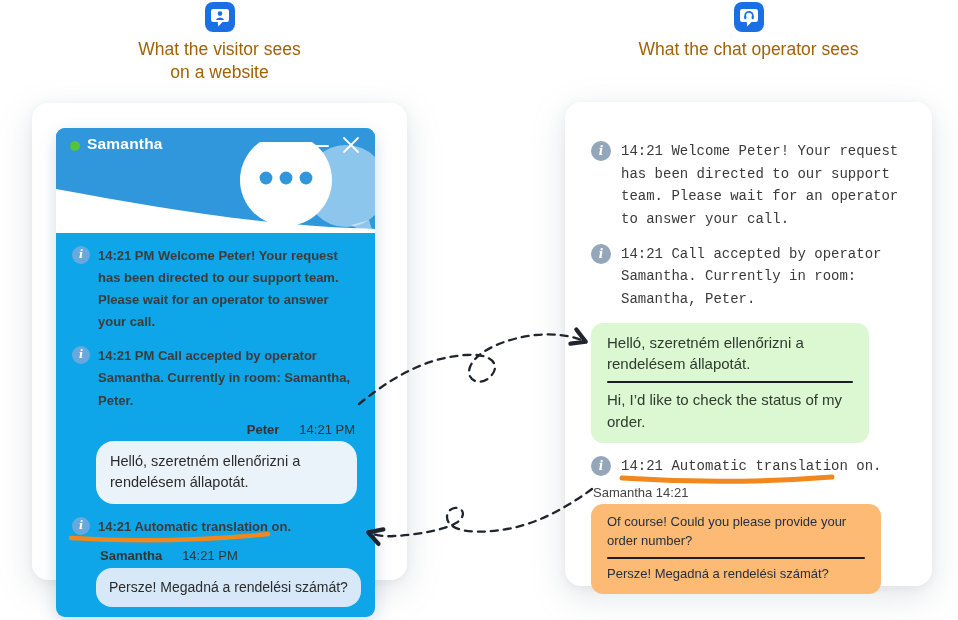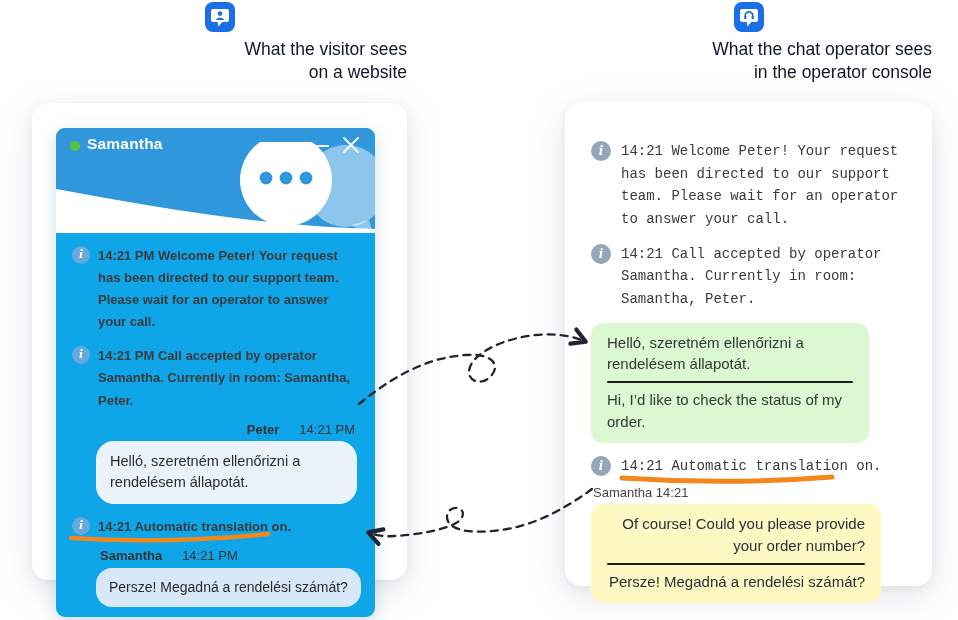--- a/index.html
+++ b/index.html
@@ -7,21 +7,21 @@
   .stage{
     position:relative;width:958px;height:620px;margin:0 auto;overflow:hidden;
     font-family:"Liberation Sans","DejaVu Sans",sans-serif;color:#333;background:#fff;
   }
 
   
   .col-head{position:absolute;top:0;text-align:center;}
   .col-head.left{left:32px;width:375px;}
   .col-head.right{left:565px;width:367px;}
   .app-icon{width:30px;height:30px;margin:2px auto 6px auto;display:block;}
-  .col-title{font-size:17.5px;line-height:23px;color:#0f172a;text-align:right;}
+  .col-title{font-size:17.5px;line-height:23px;color:#a16207;}
 
   
   .card{position:absolute;background:#fff;border-radius:16px;
         box-shadow:0 10px 34px rgba(125,138,152,.22),0 2px 8px rgba(125,138,152,.10);}
   .card-left{left:32px;top:103px;width:375px;height:477px;}
   .card-right{left:565px;top:102px;width:367px;height:484px;padding:38px 26px 0 26px;}
 
   
   .widget{position:absolute;left:24px;top:25px;width:319px;background:#0ea5e9;border-radius:9px;
           box-shadow:0 6px 18px rgba(30,90,140,.20);overflow:hidden;padding-bottom:10px;}
@@ -51,22 +51,22 @@
            font-size:14px;line-height:1.5;color:#2b2b2b;width:fit-content;white-space:nowrap;}
   .sysrow.hl{margin-top:12px;margin-bottom:0;}
   .uline{position:absolute;left:2px;top:15px;pointer-events:none;}
 
   
   .crow{position:relative;display:flex;gap:10px;margin-bottom:12px;}
   .crow .infoi{width:20px;height:20px;line-height:20px;font-size:12px;background:#94a6b9;}
   .ctext{font-size:14px;line-height:1.62;color:#3a3a3a;font-family:Liberation Mono, monospace;}
   .gbubble{width:278px;background:#dcf8d2;border-radius:12px;padding:9px 16px 10px 16px;
            font-size:15px;line-height:1.45;color:#2e3a2e;margin:0 0 12px 0;}
-  .bbubble{width:290px;background:#fef9c3;border-radius:12px;padding:9px 16px 10px 16px;
-           font-size:15px;line-height:1.45;color:#27303f;text-align:right;}
+  .bbubble{width:290px;background:#fdba74;border-radius:12px;padding:9px 16px 10px 16px;
+           font-size:13px;line-height:1.45;color:#27303f;}
   .hr{height:2px;background:#1b1f24;margin:6px 0;border-radius:1px;}
   .oplabel{font-size:13px;color:#454545;margin:8px 0 4px 2px;}
   .crow.hl{margin-bottom:8px;}
   .uline2{position:absolute;left:28px;top:17px;pointer-events:none;}
   .nowrap{white-space:nowrap;}
 
   
   .arrows{position:absolute;left:0;top:0;width:958px;height:620px;pointer-events:none;z-index:5;}
 </style>
 </head>
@@ -90,21 +90,20 @@
   <div class="col-head right">
     <svg class="app-icon" viewBox="0 0 30 30">
       <rect width="30" height="30" rx="8" fill="#1a6fe4"></rect>
       <path d="M8.2,7 h13.6 a2.2,2.2 0 0 1 2.2,2.2 v8.6 a2.2,2.2 0 0 1 -2.2,2.2 h-4.3 l-4.3,4.6 l-0.5,-4.6 h-4.5 a2.2,2.2 0 0 1 -2.2,-2.2 v-8.6 a2.2,2.2 0 0 1 2.2,-2.2 z" fill="#fff"></path>
       <path d="M11.2,15.2 v-1.6 a3.8,3.8 0 0 1 7.6,0 v1.6" fill="none" stroke="#1a6fe4" stroke-width="1.7"></path>
       <rect x="10.2" y="13.8" width="2.2" height="3.4" rx="1" fill="#1a6fe4"></rect>
       <rect x="17.6" y="13.8" width="2.2" height="3.4" rx="1" fill="#1a6fe4"></rect>
     </svg>
     <div class="col-title">
       <div>What the chat operator sees</div>
-      <div>in the operator console</div>
     </div>
   </div>
 
   <div class="card card-left">
     <div class="widget">
 
       <div class="hero">
         <svg class="bubbles" width="200" height="100" viewBox="0 0 200 100">
           <g fill="rgba(255,255,255,0.45)">
             <circle cx="163" cy="44" r="41"></circle>

